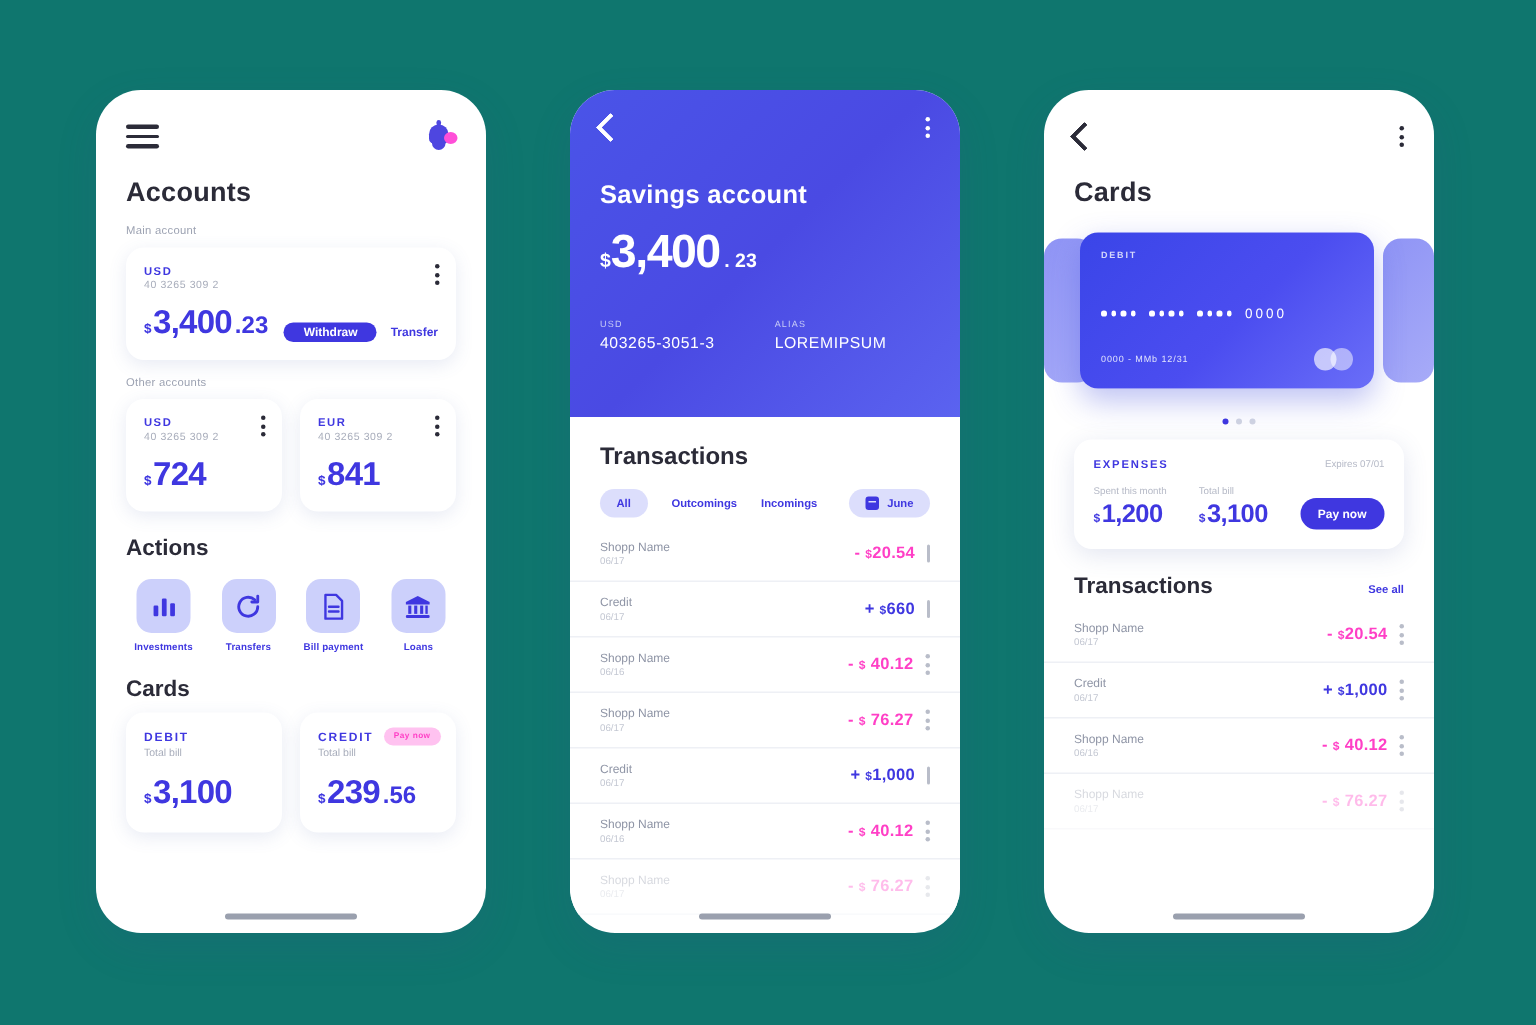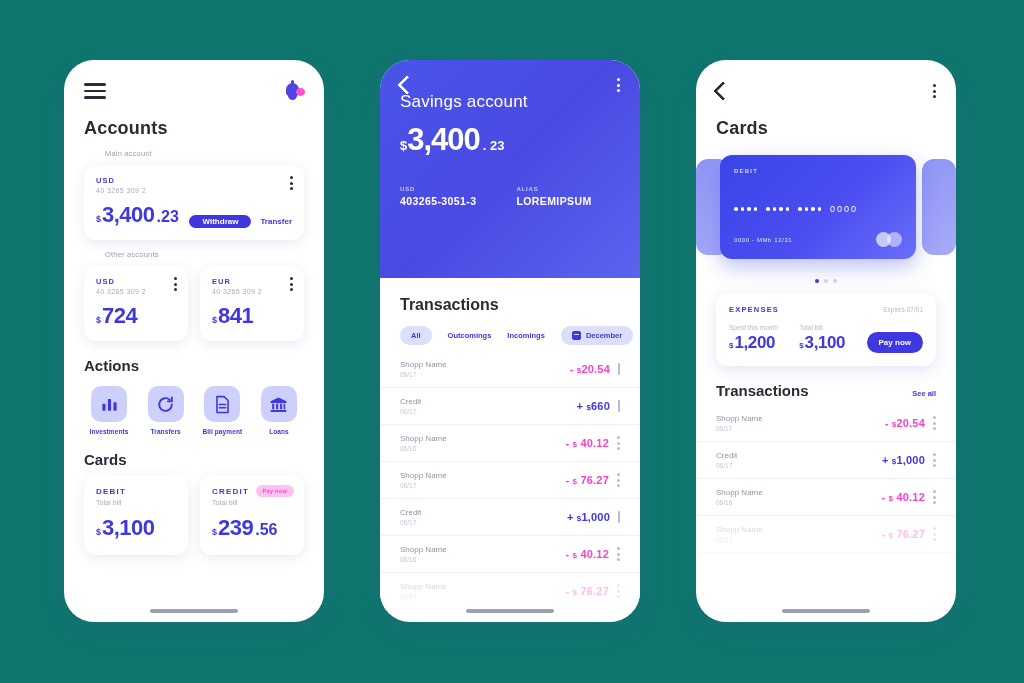--- a/index.html
+++ b/index.html
@@ -61,21 +61,21 @@
   .kebab i { width:3px;height:3px;border-radius:50%;background:#2b2b38; display:block;}
   .kebab.white i { background:#ffffff; }
   .kebab.grey i { background:#b9bdc9; }
 
   h1.screen-title {
     font-size: 18px; font-weight: 700; color:#2b2b38;
     letter-spacing: .2px;
     padding: 0 20px; margin-top: 14px;
   }
   .section-label {
-    font-size: 7.5px; color:#9ca2b2; padding:0 20px; margin-top:10px; letter-spacing:.2px;margin-left:21px;
+    font-size: 7.5px; color:#9ca2b2; padding:0 20px; margin-top:10px; letter-spacing:.2px;
   }
   h2.section-title {
     font-size: 15px; font-weight:700; color:#2b2b38; padding:0 20px; margin-top:16px;
   }
 
   
   .acct-card {
     margin: 7px 20px 0 20px;
     background:#fff; border-radius:12px;
     box-shadow: 0 3px 12px rgba(80,100,170,.13);
@@ -128,26 +128,26 @@
     padding:3px 7px; border-radius:10px;
   }
 
   
   .hero {
     background: linear-gradient(135deg,#4a54e8 0%, #4a4ae3 50%, #5b63f0 100%);
     height: 218px; padding: 18px 20px 0 20px;
     position: relative;
   }
   .hero .bar { display:flex; align-items:center; justify-content:space-between; }
-  .hero .title { color:#fff; font-size:17px; font-weight:400; letter-spacing:.2px;}
+  .hero .title { color:#fff; font-size:17px; font-weight:700; margin-top:28px; letter-spacing:.2px;}
   .hero .bal { color:#fff; font-weight:700; display:flex; align-items:baseline; margin-top:10px;}
   .hero .bal .sym { font-size:13px; }
   .hero .bal .big { font-size:31px; letter-spacing:-1px;}
   .hero .bal .cents { font-size:13px; margin-left:3px;}
-  .hero .meta { display:flex; gap:40px; margin-top:28px;font-weight:bold;}
+  .hero .meta { display:flex; gap:40px; margin-top:28px;}
   .hero .meta .k { font-size:6px; color:#c9cdf7; letter-spacing:.8px;}
   .hero .meta .v { font-size:10.5px; color:#fff; margin-top:3px; letter-spacing:.4px;}
 
   .sheet { background:#fff; border-radius:0; padding-top:14px; }
 
   
   .chips { display:flex; align-items:center; padding:0 20px; margin-top:12px; gap:16px;}
   .chip {
     background:#dcdefc; color:#3f37e0; font-size:7.5px; font-weight:700;
     padding:5px 11px; border-radius:14px; border:none; cursor:pointer;
@@ -403,21 +403,21 @@
     </div>
 
     <div class="sheet">
       <h2 class="section-title" style="margin-top:4px;font-size:16px">Transactions</h2>
       <div class="chips">
         <button class="chip">All</button>
         <button class="chip plain">Outcomings</button>
         <button class="chip plain">Incomings</button>
         <button class="chip date">
           <span class="cal-icon"></span>
-          <span>December</span>
+          <span>June</span>
         </button>
       </div>
 
       <div class="tx-list">
         <div class="tx">
           <div>
               <div class="nm">Shopp Name</div>
               <div class="dt">06/17</div>
             </div>
           <div class="right">

